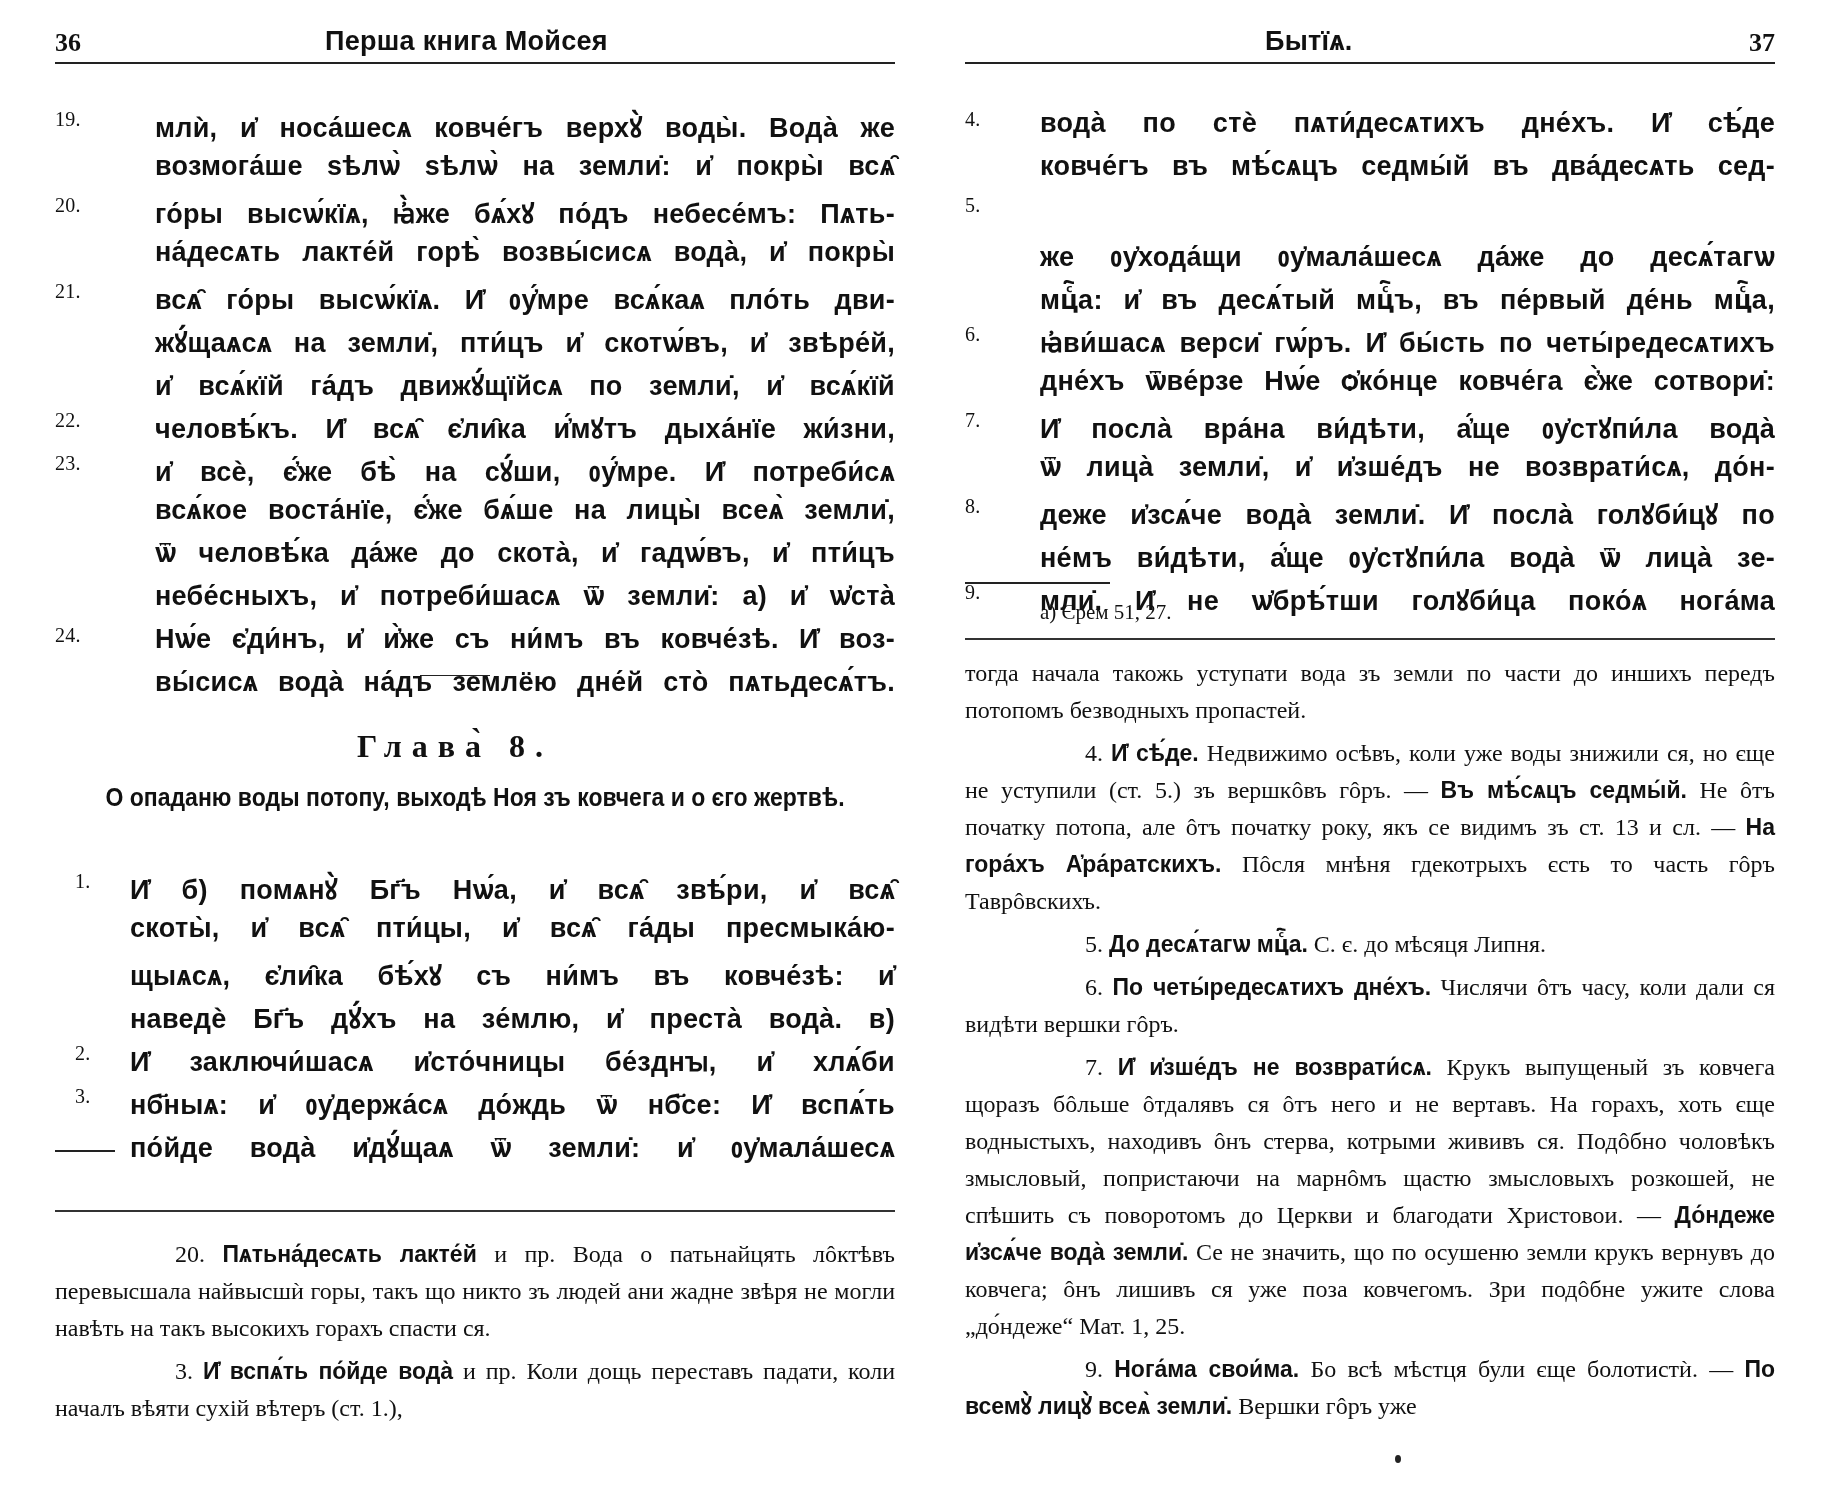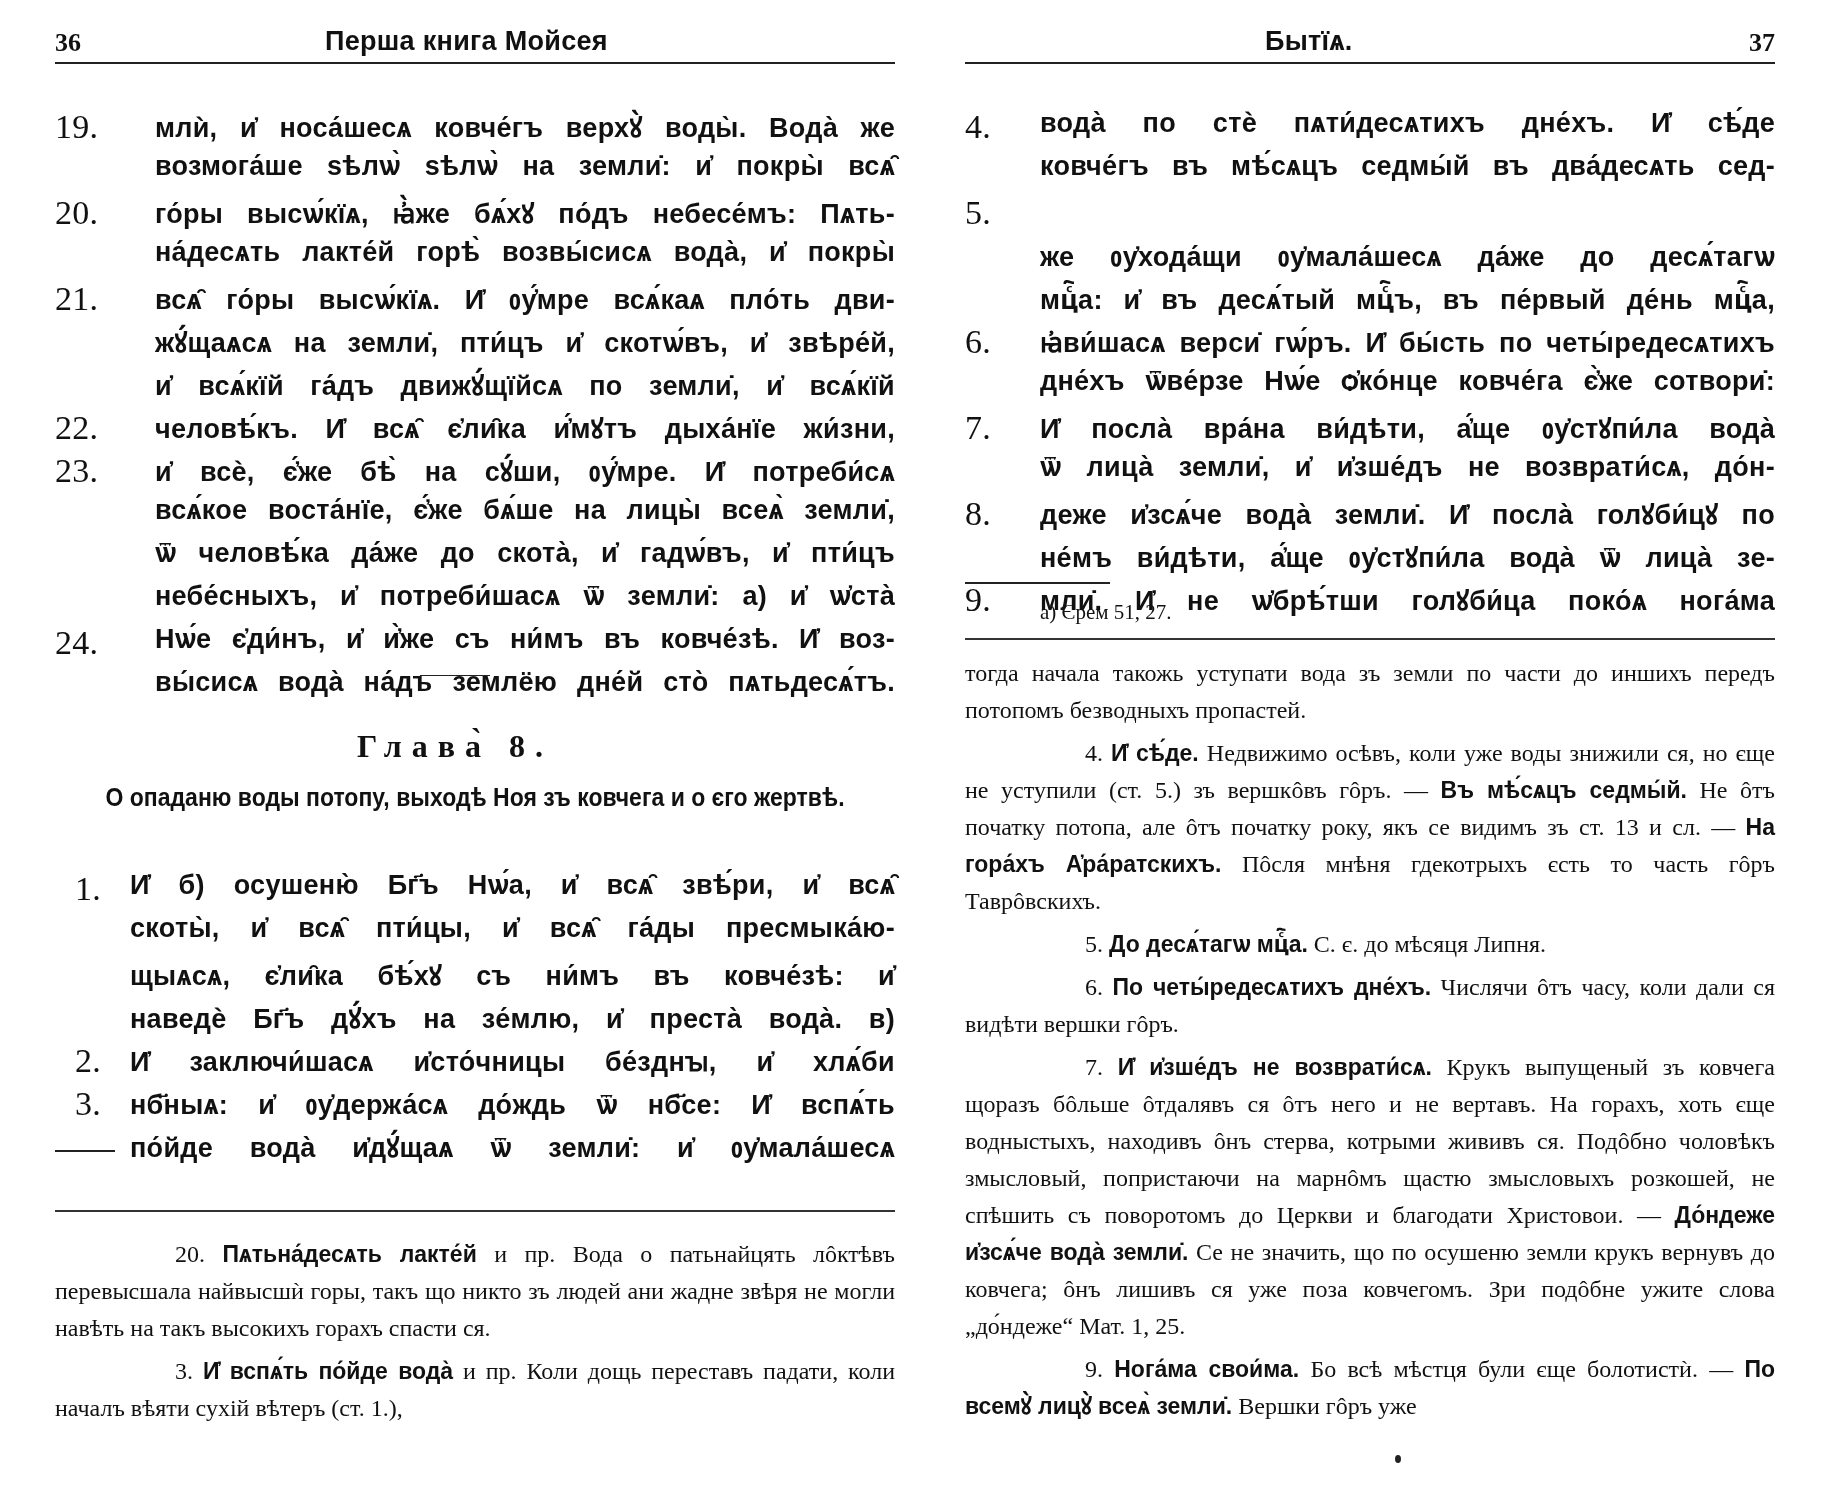--- a/index.html
+++ b/index.html
@@ -12,21 +12,21 @@
   .pnum { position: absolute; top: 0; font-family: "Liberation Serif", serif; font-size: 26px; font-weight: bold; }
   #page-left .pnum { left: 0; }
   #page-right .pnum { right: 0; text-align: right; }
   .running-title { position: absolute; top: -2px; font-family: "Liberation Sans", sans-serif; font-weight: bold; font-size: 27px; letter-spacing: 0.5px; }
   #page-left .running-title { left: 270px; }
   #page-right .running-title { left: 300px; }
 
   
   .cs { font-family: "Liberation Sans", sans-serif; font-weight: bold; font-size: 27px; letter-spacing: 0.3px; }
   .vline { position: absolute; left: 0; right: 0; height: 40px; white-space: nowrap; }
-  .vnum { position: absolute; left: 0; width: 70px; font-family: "Liberation Serif", serif; font-size: 34px; font-weight: normal; }
+  .vnum { position: absolute; left: 0; width: 70px; font-family: "Liberation Serif", serif; font-size: 20px; font-weight: normal; }
   .vtext { position: absolute; left: 100px; right: 0; text-align: justify; text-align-last: justify; }
   #page-right .vnum { left: 0; }
   #page-right .vtext { left: 75px; }
 
   .divider-short { position: absolute; height: 2px; background: #222; }
   .rule { position: absolute; left: 0; right: 0; height: 2px; background: #333; }
 
   .chapter-title { position: absolute; left: 0; right: 0; text-align: center; font-family: "Liberation Serif", serif; font-size: 32px; letter-spacing: 10px; font-weight: bold; }
   .chapter-summary { position: absolute; left: 0; right: 0; text-align: center; font-family: "Liberation Sans", sans-serif; font-weight: bold; font-size: 25px; line-height: 34px; transform: scaleX(0.92); }
 
@@ -107,21 +107,21 @@
   </div>
 
   <div class="divider-short" style="top:675px; left:365px; width:70px; height:1px;"></div>
 
   <div class="chapter-title" style="top:728px; left:300px; right:auto; width:200px;">Глава̀ 8.</div>
   <div class="chapter-summary" style="top:780px;">О опаданю воды потопу, выходѣ Ноя зъ ковчега и о єго жертвѣ.</div>
 
   <div>
     <div class="vline cs" style="top:870px">
         <span class="vnum" style="left:20px">1.</span>
-        <span class="vtext" style="left:75px">И҆ б) осушеню̀ Бг҃ъ Нѡ́а, и҆ всѧ̑ звѣ́ри, и҆ всѧ̑</span>
+        <span class="vtext" style="left:75px">И҆ б) помѧнꙋ̀ Бг҃ъ Нѡ́а, и҆ всѧ̑ звѣ́ри, и҆ всѧ̑</span>
       </div>
     <div class="vline cs" style="top:913px">
         <span class="vnum" style="left:20px"></span>
         <span class="vtext" style="left:75px">скоты̀, и҆ всѧ̑ пти́цы, и҆ всѧ̑ га́ды пресмыка́ю-</span>
       </div>
     <div class="vline cs" style="top:956px">
         <span class="vnum" style="left:20px"></span>
         <span class="vtext" style="left:75px">щыѧсѧ, є҆ли̑ка бѣ́хꙋ съ ни́мъ въ ковче́зѣ: и҆</span>
       </div>
     <div class="vline cs" style="top:999px">

